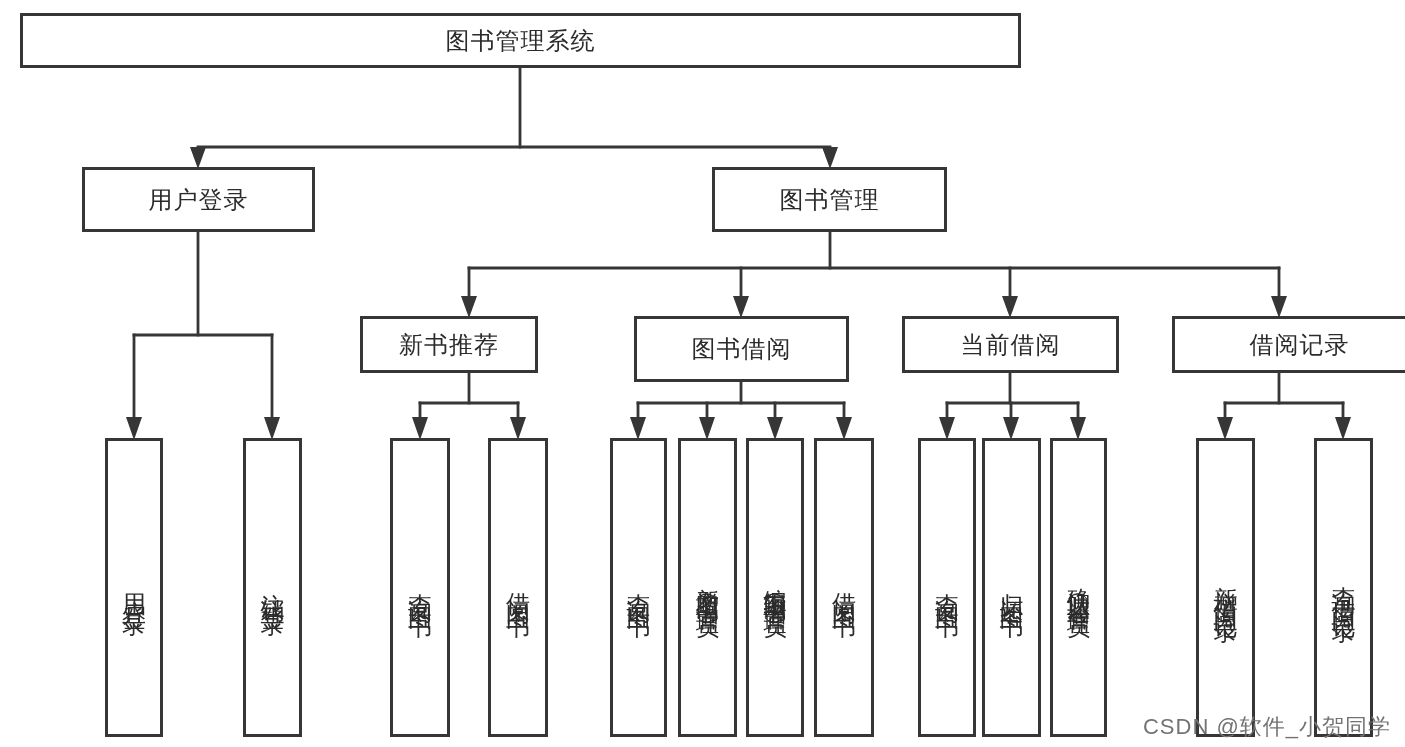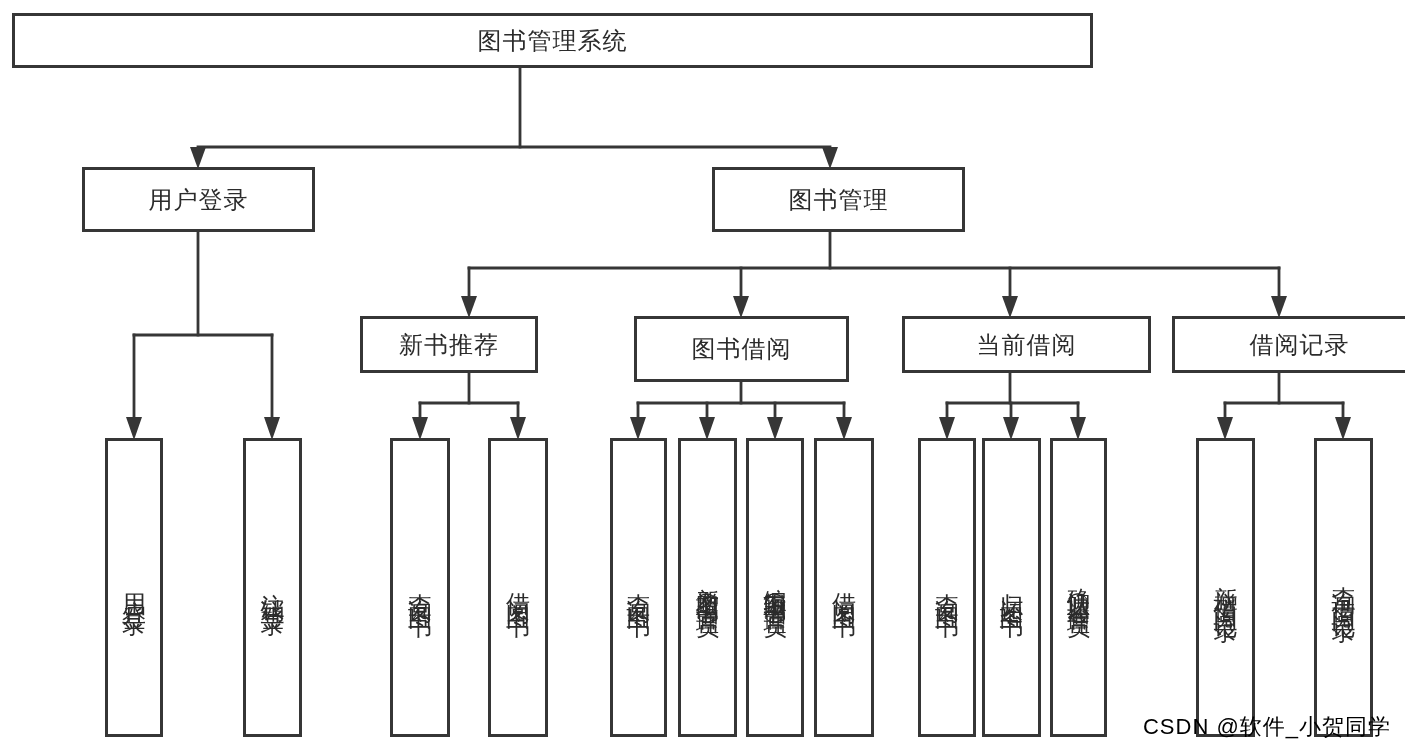--- a/index.html
+++ b/index.html
@@ -13,21 +13,21 @@
     border:3px solid #363636;display:flex;align-items:center;justify-content:center;
   }
   .ht{font-size:24px;letter-spacing:1px;white-space:nowrap;}
   .vt{
     writing-mode:vertical-rl;text-orientation:mixed;
     font-size:24px;letter-spacing:7px;line-height:1;white-space:nowrap;
   }
   .vt.tight{font-size:23px;letter-spacing:4px;}
   .watermark{
     position:absolute;top:712px;right:14px;z-index:3;
-    font-size:22px;letter-spacing:1px;color:#000000;white-space:nowrap;
+    font-size:22px;letter-spacing:1px;color:#737373;white-space:nowrap;
   }
 </style>
 </head>
 <body>
 
 <div class="stage">
 
   <svg class="conn" width="1405" height="747" viewBox="0 0 1405 747">
     <g stroke="#363636" stroke-width="2.8" fill="none" stroke-linecap="square">
 
@@ -88,38 +88,38 @@
       <polygon points="767,417 783,417 775,440"></polygon>
       <polygon points="836,417 852,417 844,440"></polygon>
       <polygon points="939,417 955,417 947,440"></polygon>
       <polygon points="1003,417 1019,417 1011,440"></polygon>
       <polygon points="1070,417 1086,417 1078,440"></polygon>
       <polygon points="1217,417 1233,417 1225,440"></polygon>
       <polygon points="1335,417 1351,417 1343,440"></polygon>
     </g>
   </svg>
 
-  <div class="box" style="left:12px;top:13px;width:1081px;height:55px">
+  <div class="box" style="left:20px;top:13px;width:1001px;height:55px">
     <span class="ht">图书管理系统</span>
   </div>
 
   <div class="box" style="left:82px;top:167px;width:233px;height:65px">
     <span class="ht">用户登录</span>
   </div>
-  <div class="box" style="left:712px;top:167px;width:253px;height:65px">
+  <div class="box" style="left:712px;top:167px;width:235px;height:65px">
     <span class="ht">图书管理</span>
   </div>
 
   <div class="box" style="left:360px;top:316px;width:178px;height:57px">
     <span class="ht">新书推荐</span>
   </div>
   <div class="box" style="left:634px;top:316px;width:215px;height:66px">
     <span class="ht">图书借阅</span>
   </div>
-  <div class="box" style="left:902px;top:316px;width:249px;height:57px">
+  <div class="box" style="left:902px;top:316px;width:217px;height:57px">
     <span class="ht">当前借阅</span>
   </div>
   <div class="box" style="left:1172px;top:316px;width:255px;height:57px">
     <span class="ht">借阅记录</span>
   </div>
 
   <div class="box" style="left:105px;top:438px;width:58px;height:299px">
     <span class="vt">用户登录</span>
   </div>
   <div class="box" style="left:243px;top:438px;width:59px;height:299px">

